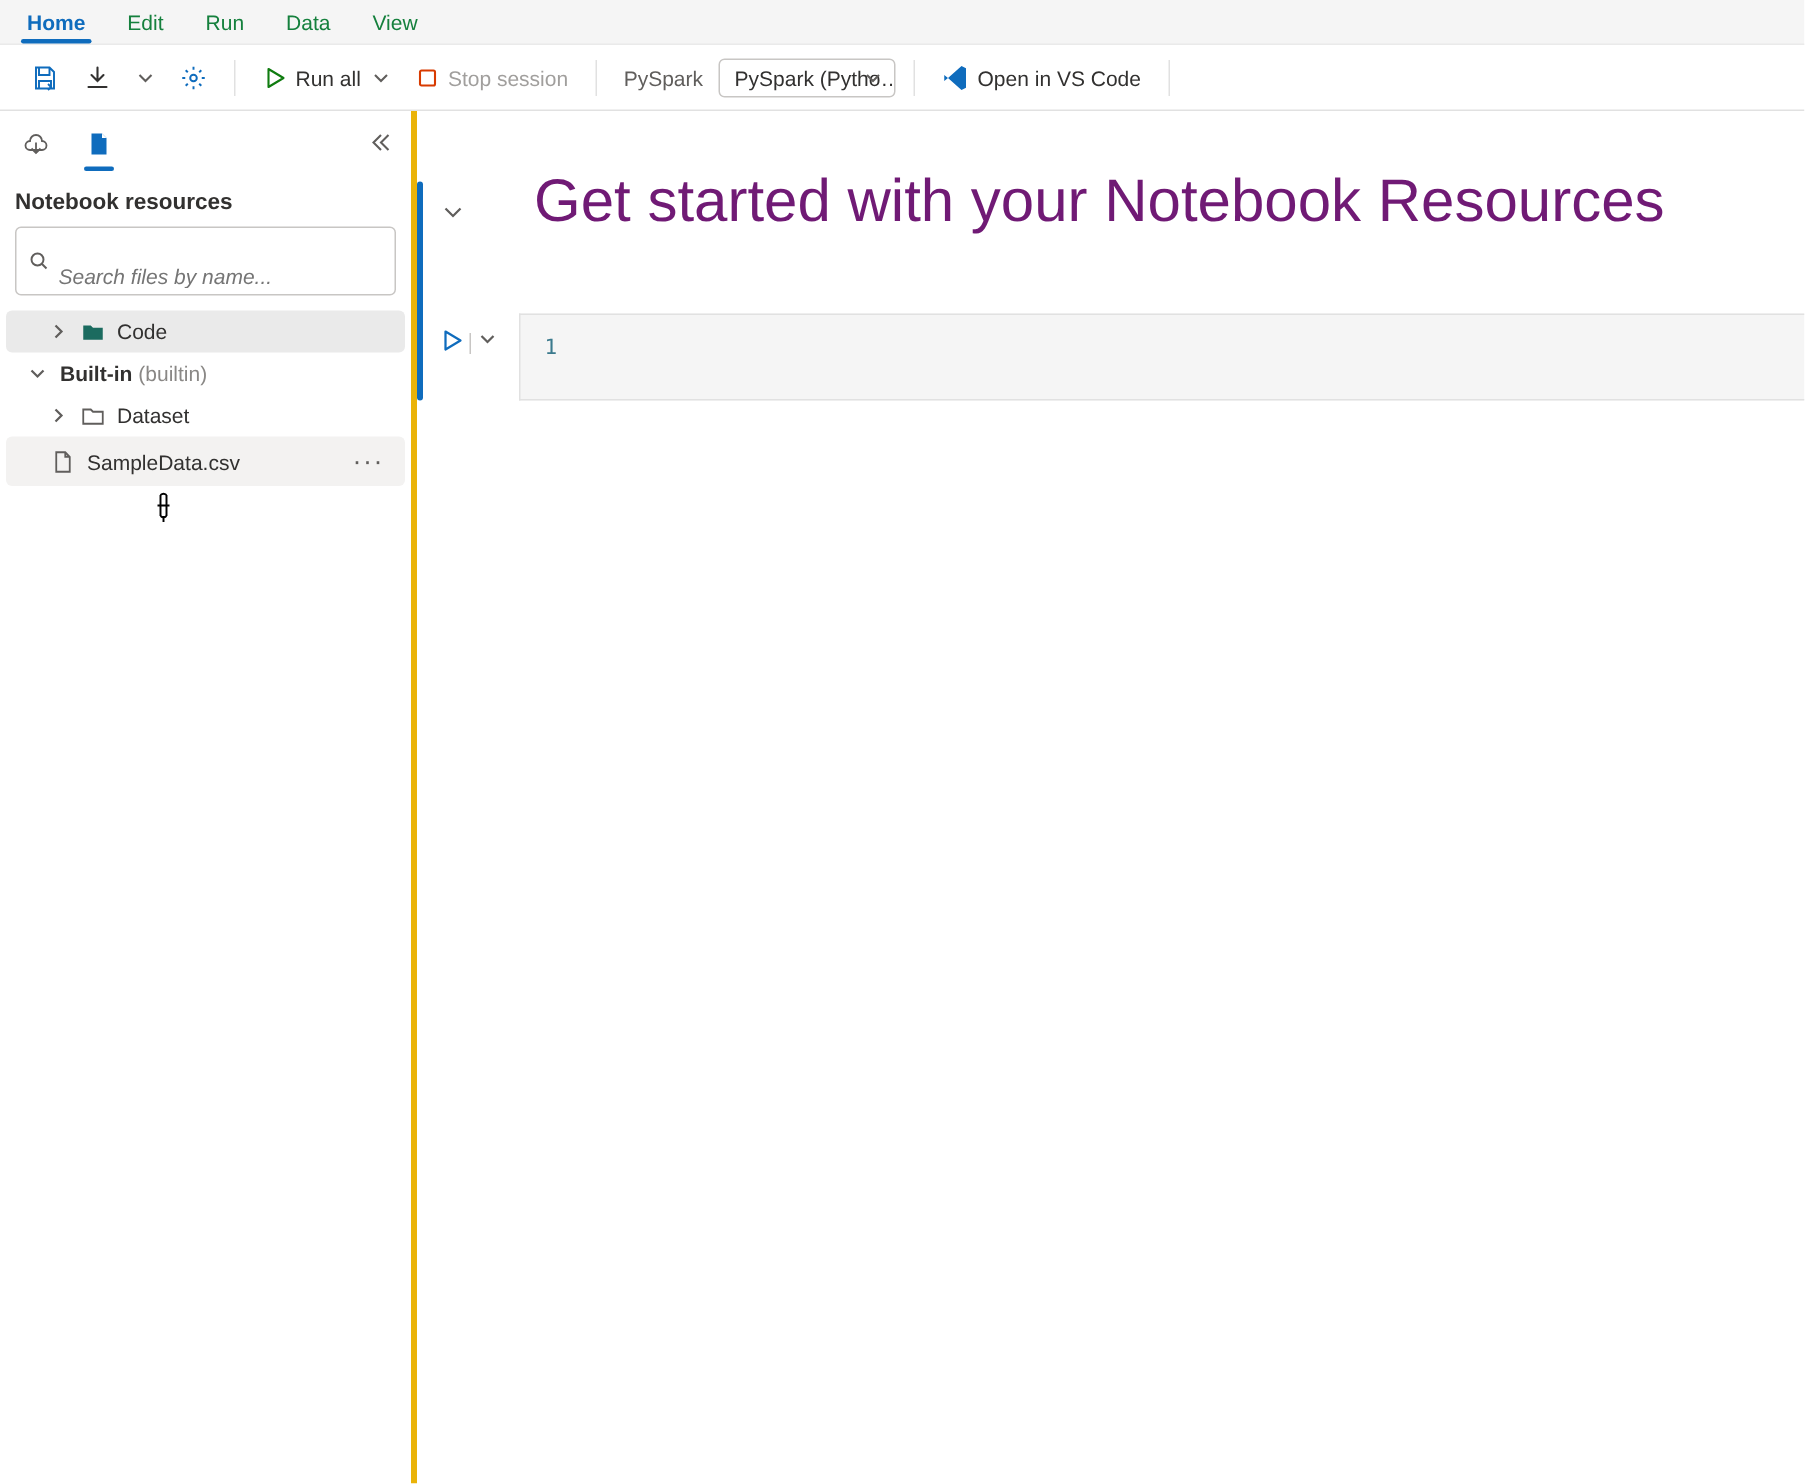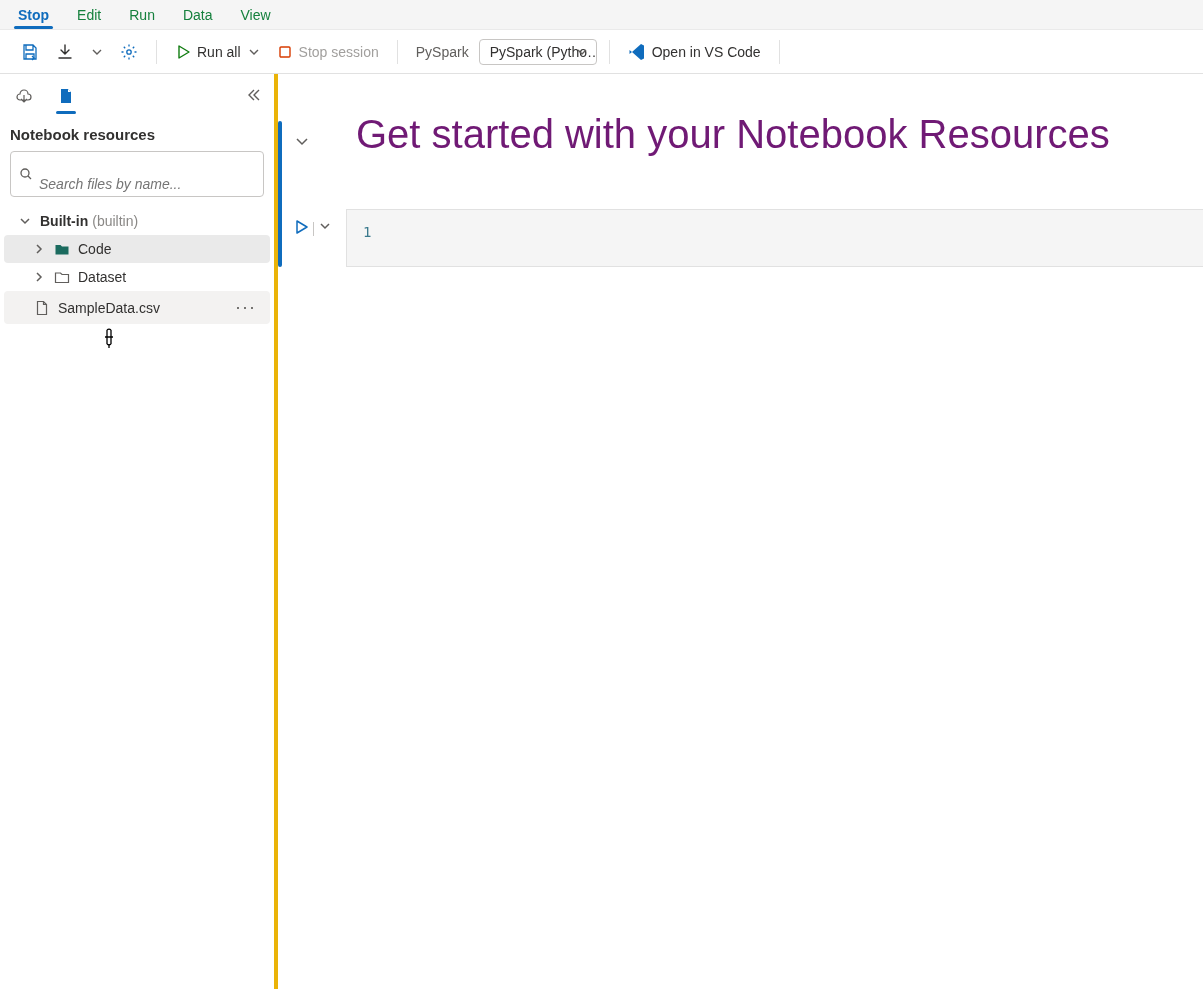--- a/index.html
+++ b/index.html
@@ -284,21 +284,21 @@
     top: 328px;
     width: 22px;
     height: 22px;
     pointer-events: none;
   }
 </style>
 </head>
 <body>
 
 <div class="menubar">
-  <div class="menu-item active">Stop</div>
+  <div class="menu-item active">Home</div>
   <div class="menu-item">Edit</div>
   <div class="menu-item">Run</div>
   <div class="menu-item">Data</div>
   <div class="menu-item">View</div>
 </div>
 
 <div class="toolbar">
   <button class="tb-btn">
     <svg class="ic20" viewBox="0 0 20 20">
       <path d="M4 3 h9 l3 3 v11 h-12 z M6 3 v5 h7 v-5 M6 12 h8 v5 h-8 z" fill="none" stroke="#0f6cbd" stroke-width="1.3"></path>
@@ -379,37 +379,37 @@
     <div class="panel-title">Notebook resources</div>
     <div class="search-box">
       <svg class="ic14" viewBox="0 0 14 14">
         <circle cx="6" cy="6" r="4" fill="none" stroke="#605e5c" stroke-width="1.3"></circle>
         <path d="M9 9 l3 3" stroke="#605e5c" stroke-width="1.3"></path>
       </svg>
       <input type="text" placeholder="Search files by name..." style="">
     </div>
     <div class="tree">
 
+      <div class="tree-row selected indent-1">
+        <svg class="ic14" viewBox="0 0 14 14">
+          <path d="M5 3 l4 4 l-4 4" fill="none" stroke="#605e5c" stroke-width="1.5"></path>
+        </svg>
+        <svg class="ic16" viewBox="0 0 16 16">
+          <path d="M1.5 4 h5 l1.5 1.5 h6.5 v8 h-13 z" fill="#1b6b5f"></path>
+        </svg>
+        <span class="tree-label">Code</span>
+      </div>
+
       <div class="tree-row root indent-0">
         <svg class="ic14" viewBox="0 0 14 14">
           <path d="M3 5 l4 4 l4 -4" fill="none" stroke="#605e5c" stroke-width="1.5"></path>
         </svg>
         <span class="tree-label">
           <span>Built-in</span><span class="tree-hint">(builtin)</span>
         </span>
-      </div>
-
-      <div class="tree-row selected indent-1">
-        <svg class="ic14" viewBox="0 0 14 14">
-          <path d="M5 3 l4 4 l-4 4" fill="none" stroke="#605e5c" stroke-width="1.5"></path>
-        </svg>
-        <svg class="ic16" viewBox="0 0 16 16">
-          <path d="M1.5 4 h5 l1.5 1.5 h6.5 v8 h-13 z" fill="#1b6b5f"></path>
-        </svg>
-        <span class="tree-label">Code</span>
       </div>
 
       <div class="tree-row indent-1">
         <svg class="ic14" viewBox="0 0 14 14">
           <path d="M5 3 l4 4 l-4 4" fill="none" stroke="#605e5c" stroke-width="1.5"></path>
         </svg>
         <svg class="ic16" viewBox="0 0 16 16">
           <path d="M1.5 4 h5 l1.5 1.5 h6.5 v8 h-13 z" fill="none" stroke="#605e5c" stroke-width="1.2"></path>
         </svg>
         <span class="tree-label">Dataset</span>

